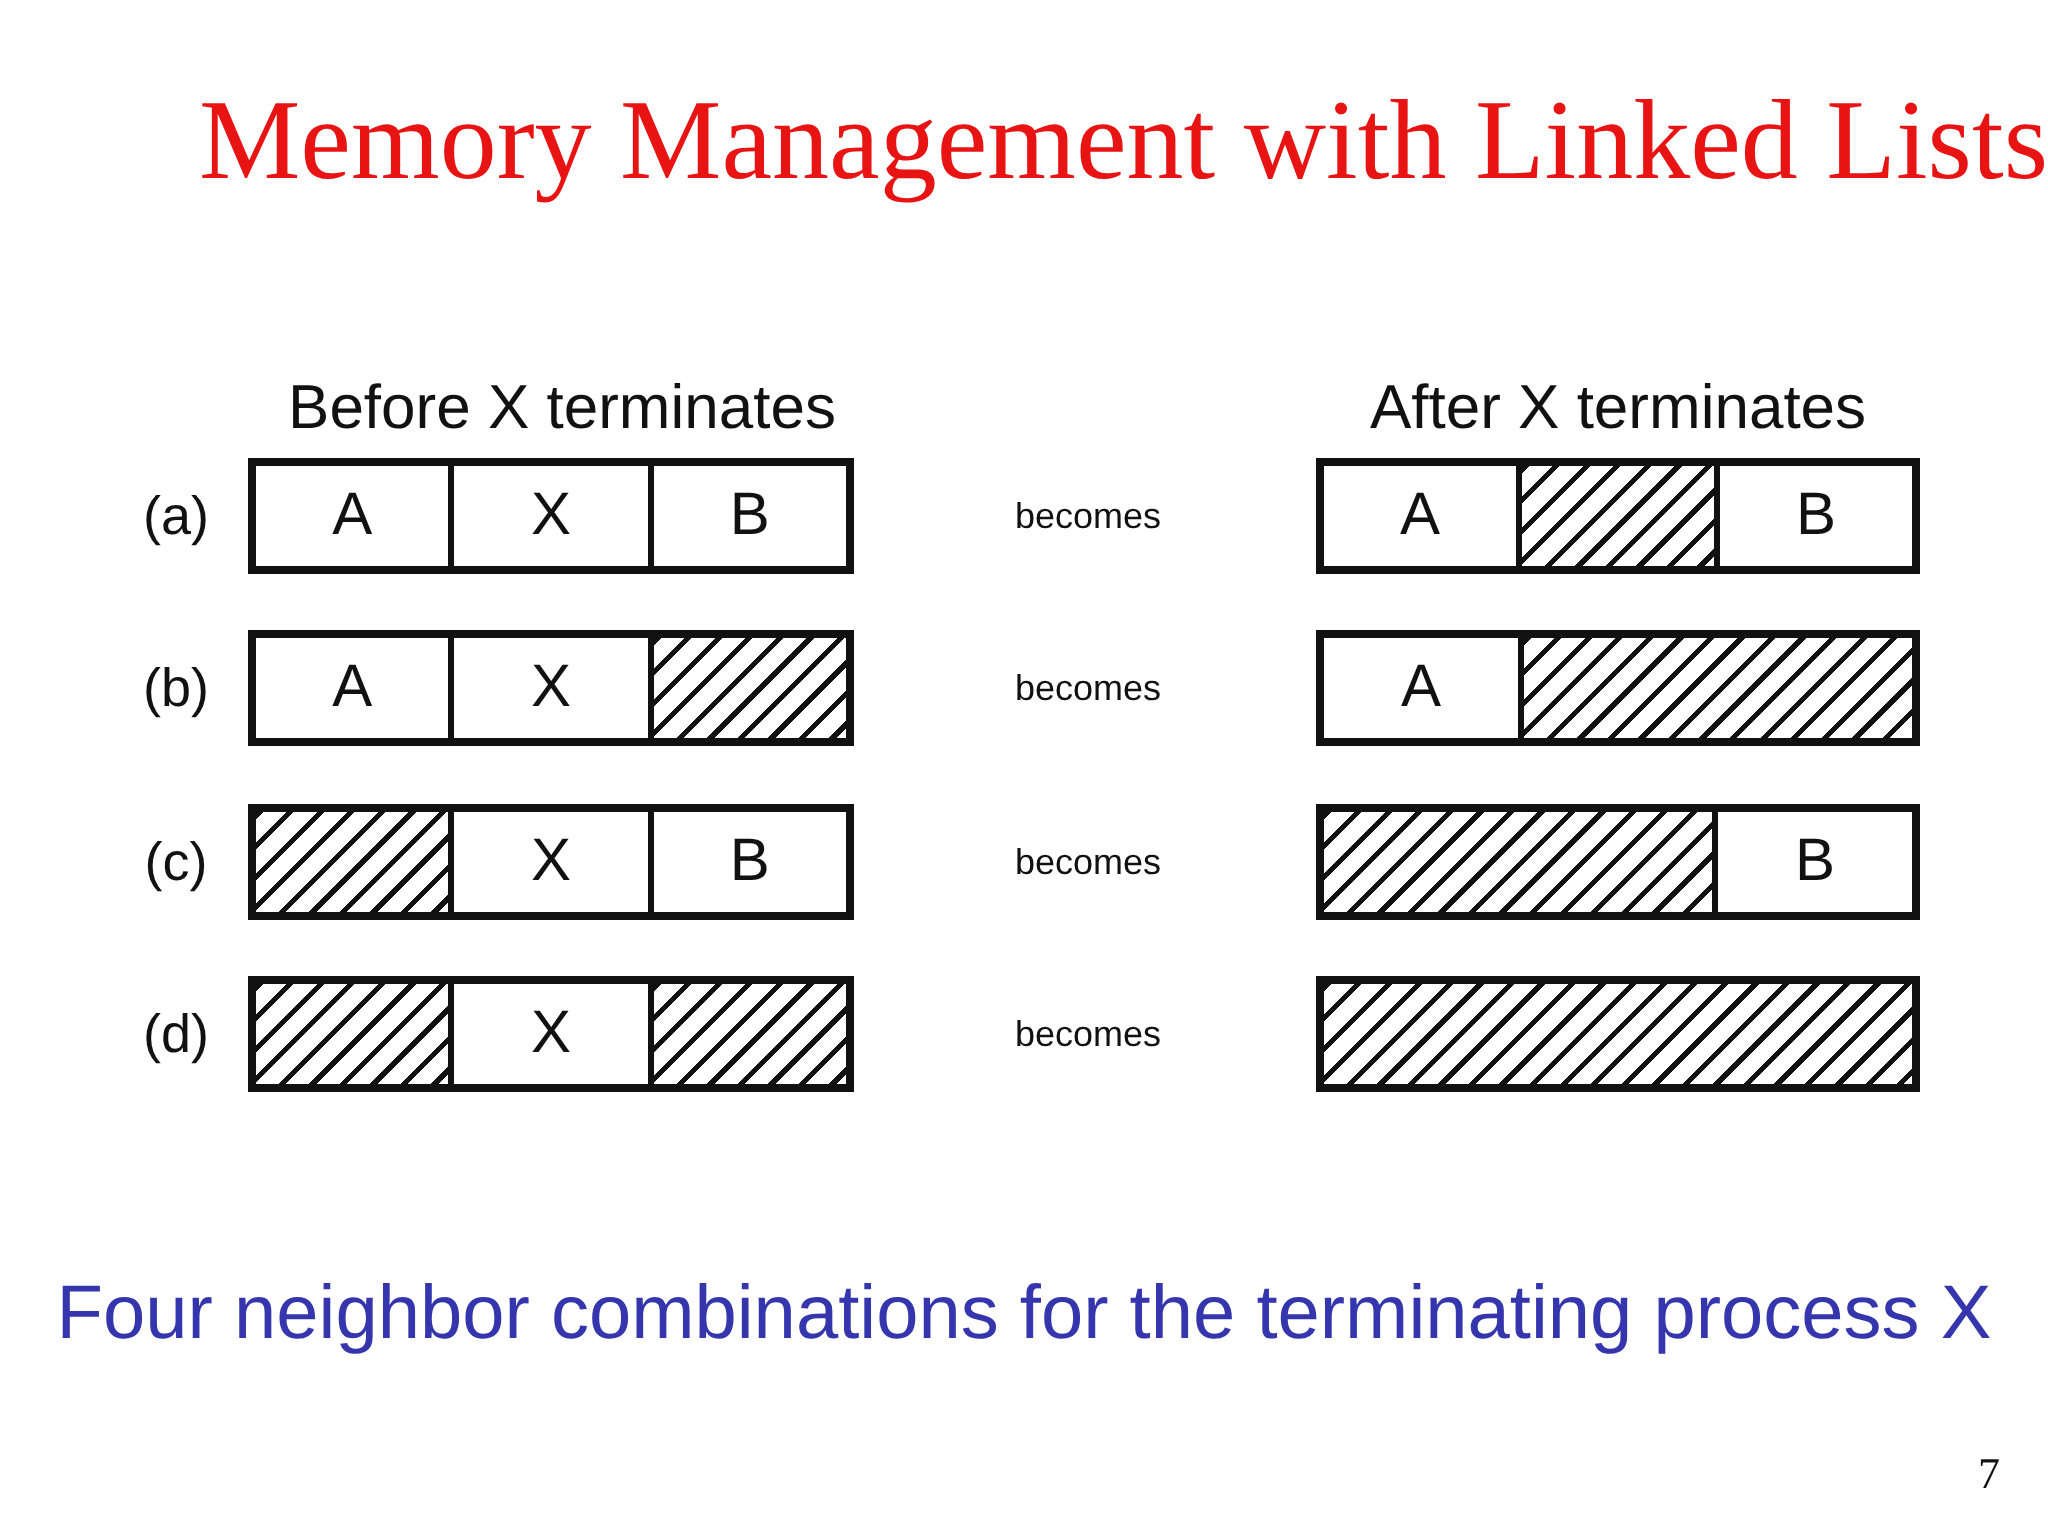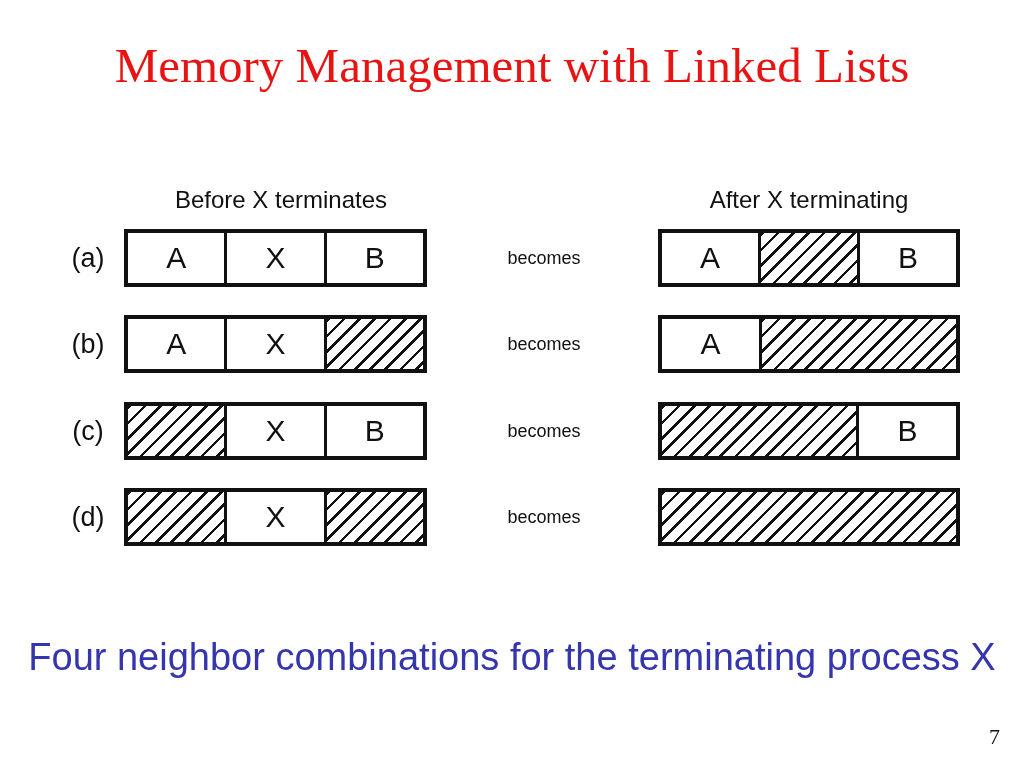--- a/index.html
+++ b/index.html
@@ -12,32 +12,32 @@
   }
   :root {
     --title-color:#e81414;
     --caption-color:#3535ae;
     --ink:#111111;
   }
   .slide { position:absolute; inset:0; background:#ffffff; }
 
   .title {
     position:absolute; top:38px; left:0; width:100%;
-    text-align:center;
+    text-align:right;
     font-family:"Liberation Serif", serif;
     font-weight:normal;
-    font-size:49px;
+    font-size:57px;
     line-height:1.15;
     color:var(--title-color);
     white-space:nowrap;
   }
 
   .col-header {
     position:absolute; top:186px;
-    font-size:24px; color:var(--ink);
+    font-size:31px; color:var(--ink);
     text-align:center; white-space:nowrap;
   }
   .before-header { left:126px; width:310px; }
   .after-header  { left:658px; width:302px; }
 
   .row { position:absolute; left:0; width:100%; height:58px; }
 
   .row-label {
     position:absolute; left:62px; width:52px; height:100%;
     display:flex; align-items:center; justify-content:center;
@@ -89,21 +89,21 @@
 </style>
 </head>
 <body>
 
 <div class="slide">
 
   <h1 class="title">Memory Management with Linked Lists</h1>
 
   <div class="col-header before-header">Before X terminates</div>
 
-  <div class="col-header after-header">After X terminating</div>
+  <div class="col-header after-header">After X terminates</div>
 
   <div id="rows">
       <div class="row" style="top: 229px;">
         <div class="row-label">(a)</div>
         <div class="bar bar-before">
           <div class="cell" style="flex: 1 1 0px;">A</div>
           <div class="cell" style="flex: 1 1 0px;">X</div>
           <div class="cell" style="flex: 1 1 0px;">B</div>
         </div>
         <div class="becomes">becomes</div>

